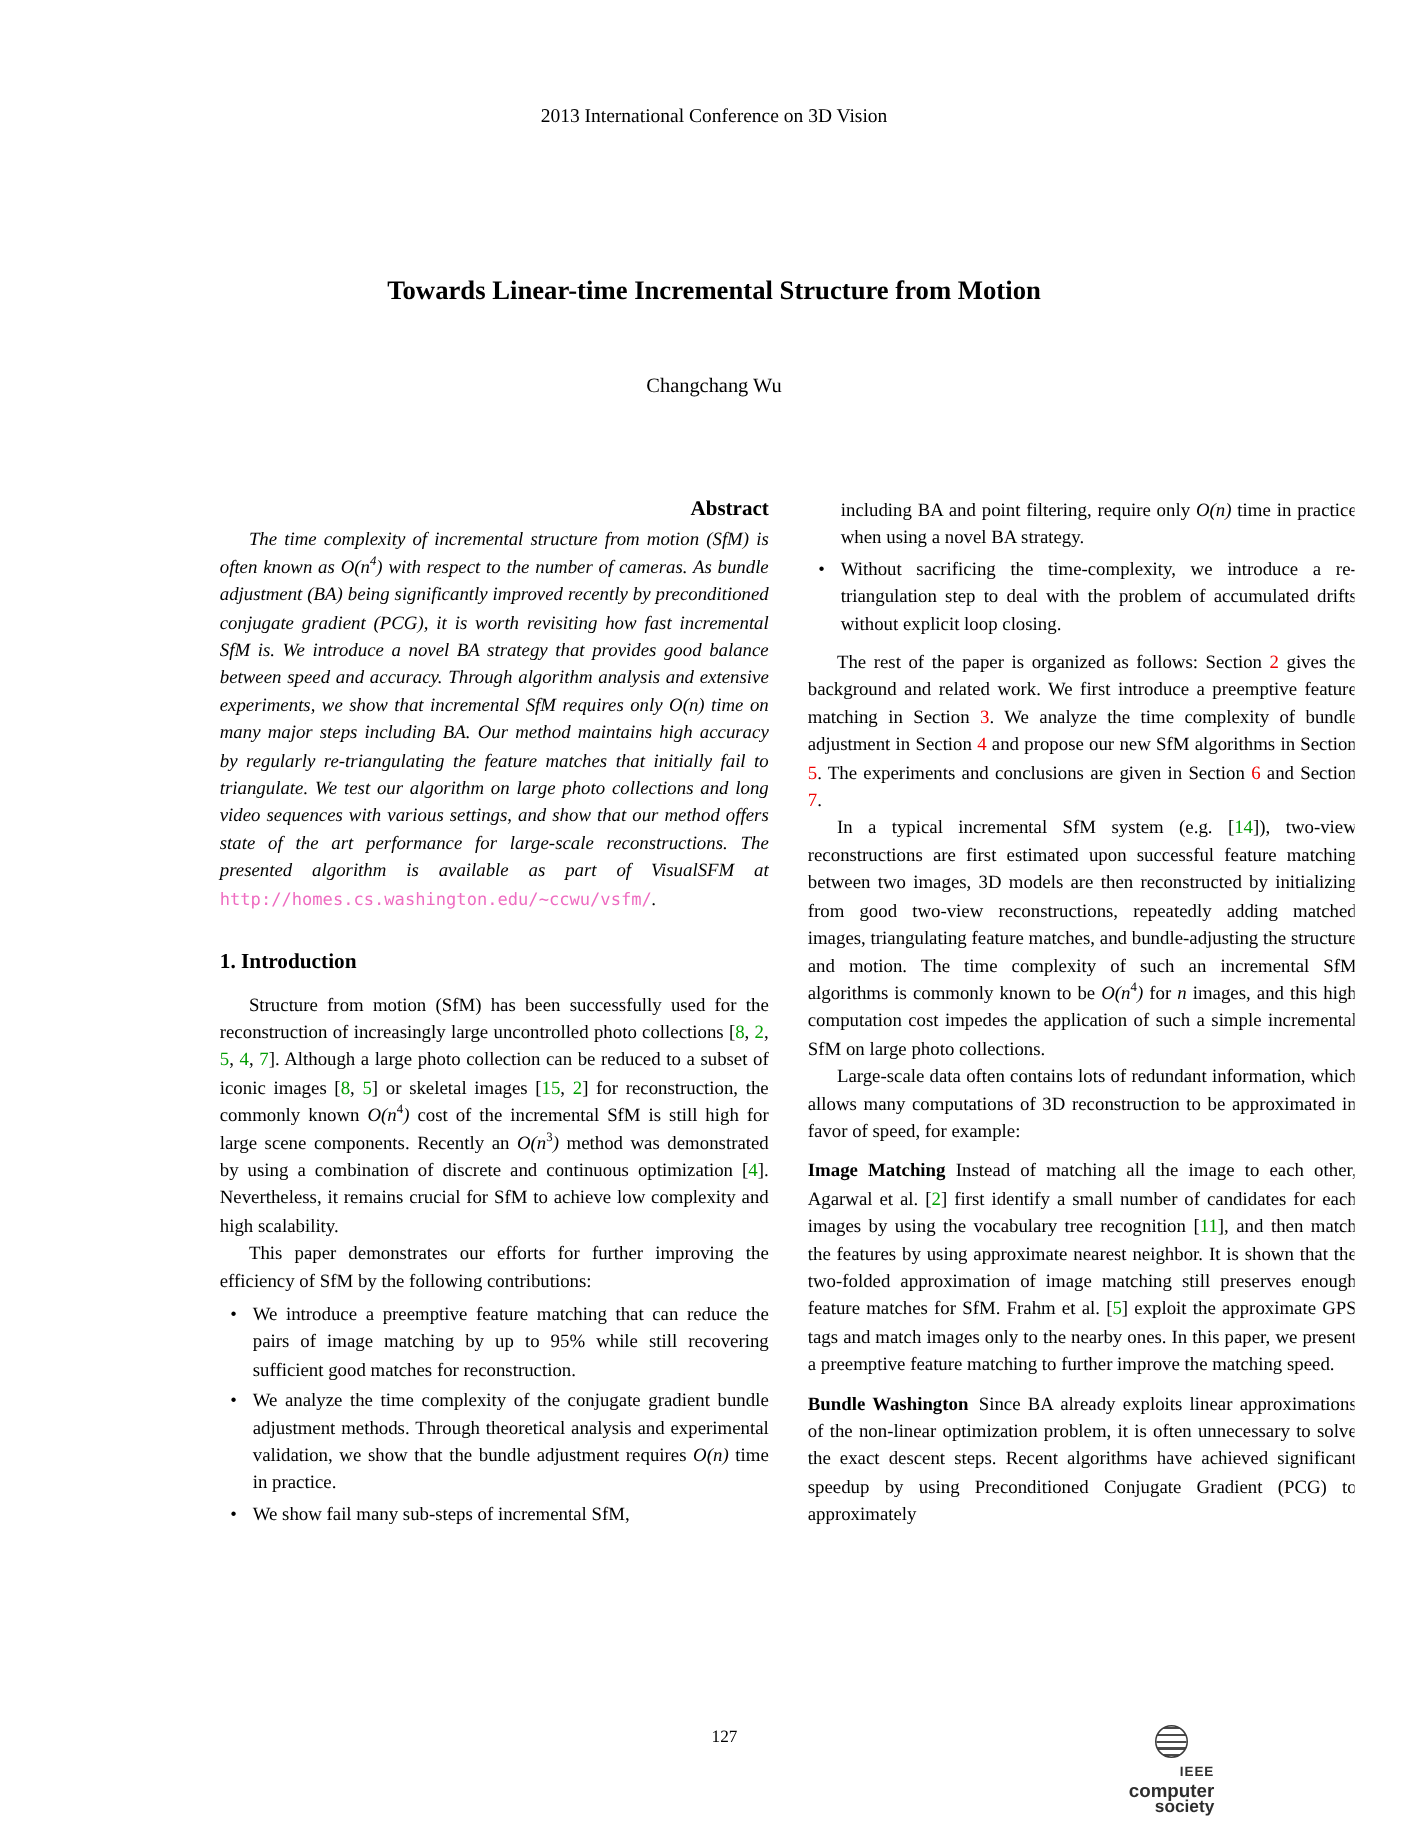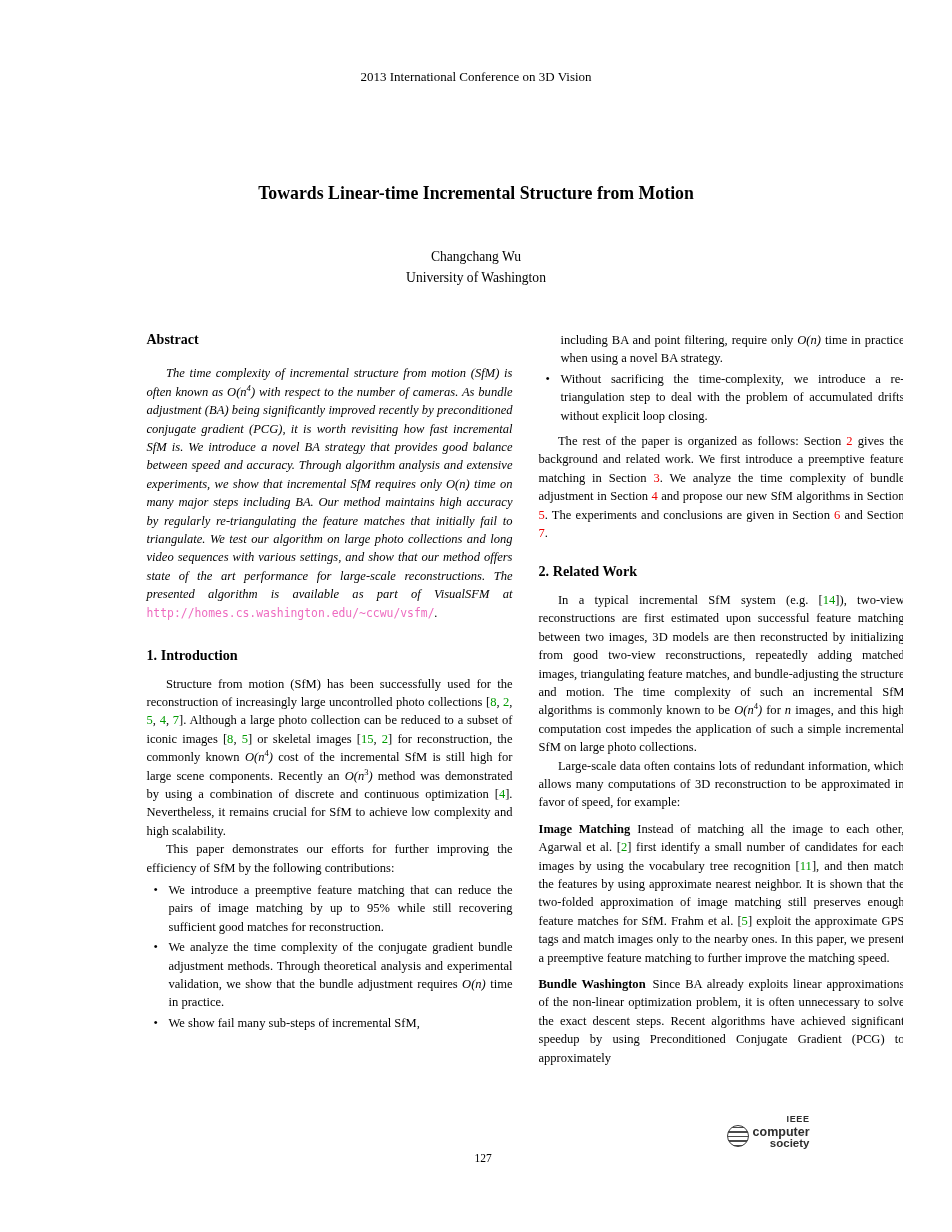--- a/index.html
+++ b/index.html
@@ -27,22 +27,22 @@
   }
   .columns {
     position: absolute; top: 331px; left: 97px; width: 758px;
     display: flex; gap: 26px;
   }
   .col {
     width: 366px; font-size: 12.55px; line-height: 18.4px;
     text-align: justify;
   }
   .abstract-heading {
-    text-align: left; font-weight: bold; font-size: 14px;
-    margin-bottom: 15px;
+    text-align: right; font-weight: bold; font-size: 14px;
+    margin-bottom: 1px;
   }
   .abstract-body { font-style: italic; text-indent: 1.55em; }
   .section-heading {
     font-weight: bold; font-size: 14.2px; text-align: left;
     margin-top: 20px; margin-bottom: 10px;
   }
   .intro-h { margin-top: 24px; }
   .para { margin: 0; }
   .indent { text-indent: 1.55em; }
   .roadmap { margin-top: 7px; }
@@ -63,23 +63,23 @@
   .runin { font-weight: bold; font-style: normal; margin-right: 0.55em; }
   .footer-left {
     position: absolute; left: 97px; top: 1151px;
     font-size: 11px; line-height: 15.5px;
   }
   .page-num {
     position: absolute; left: 0; right: 0; top: 1152px;
     text-align: center; font-size: 11.5px; padding-left: 14px;
   }
   .ieee-logo {
-    position: absolute; right: 93px; top: 1114px;
+    position: absolute; right: 93px; top: 1142px;
     display: flex; align-items: center; gap: 4px;
-    font-family: "Liberation Sans", sans-serif; color: #2e2e2e;
+    font-family: "Liberation Sans", sans-serif; color: #2e2e2e; flex-direction: column;
   }
   .emblem {
     width: 20px; height: 20px; border-radius: 50%;
     border: 1.5px solid #3c3c3c;
     background: repeating-linear-gradient(0deg, #4a4a4a 0 1.5px, transparent 1.5px 4.5px);
     margin-top: 8px;
   }
   .logo-text { text-align: right; }
   .l-ieee { font-size: 9px; font-weight: bold; letter-spacing: 0.6px; }
   .l-comp { font-size: 12.5px; font-weight: bold; line-height: 12px; margin-top: 2px; }
@@ -89,21 +89,20 @@
 <body>
 
 <div class="page">
 
   <div class="conf-header">2013 International Conference on 3D Vision</div>
 
   <h1 class="title">Towards Linear-time Incremental Structure from Motion</h1>
 
   <div class="authors">
     <div>Changchang Wu</div>
-    <div>University of Washington</div>
   </div>
 
   <div class="columns">
 
     <div class="col">
       <div class="abstract-heading">Abstract</div>
       <div class="abstract-body"><span>The time complexity of incremental structure from motion (SfM) is often known as </span><span class="math">O(n</span><span class="sup">4</span><span class="math">)</span><span> with respect to the number of cameras. As bundle adjustment (BA) being significantly improved recently by preconditioned conjugate gradient (PCG), it is worth revisiting how fast incremental SfM is. We introduce a novel BA strategy that provides good balance between speed and accuracy. Through algorithm analysis and extensive experiments, we show that incremental SfM requires only </span><span class="math">O(n)</span><span> time on many major steps including BA. Our method maintains high accuracy by regularly re-triangulating the feature matches that initially fail to triangulate. We test our algorithm on large photo collections and long video sequences with various settings, and show that our method offers state of the art performance for large-scale reconstructions. The presented algorithm is available as part of VisualSFM at </span><span class="url">http://homes.cs.washington.edu/~ccwu/vsfm/</span><span>.</span></div>
 
       <div class="section-heading intro-h">1. Introduction</div>
       <div class="para indent"><span>Structure from motion (SfM) has been successfully used for the reconstruction of increasingly large uncontrolled photo collections [</span><span class="cite">8</span><span>, </span><span class="cite">2</span><span>, </span><span class="cite">5</span><span>, </span><span class="cite">4</span><span>, </span><span class="cite">7</span><span>]. Although a large photo collection can be reduced to a subset of iconic images [</span><span class="cite">8</span><span>, </span><span class="cite">5</span><span>] or skeletal images [</span><span class="cite">15</span><span>, </span><span class="cite">2</span><span>] for reconstruction, the commonly known </span><span class="math">O(n</span><span class="sup">4</span><span class="math">)</span><span> cost of the incremental SfM is still high for large scene components. Recently an </span><span class="math">O(n</span><span class="sup">3</span><span class="math">)</span><span> method was demonstrated by using a combination of discrete and continuous optimization [</span><span class="cite">4</span><span>]. Nevertheless, it remains crucial for SfM to achieve low complexity and high scalability.</span></div>
@@ -128,21 +127,20 @@
     <div class="col">
       <div class="para cont"><span>including BA and point filtering, require only </span><span class="math">O(n)</span><span> time in practice when using a novel BA strategy.</span></div>
 
       <div class="bullet">
         <span class="marker">•</span>
         <span class="btext"><span>Without sacrificing the time-complexity, we introduce a re-triangulation step to deal with the problem of accumulated drifts without explicit loop closing.</span></span>
       </div>
 
       <div class="para indent roadmap"><span>The rest of the paper is organized as follows: Section </span><span class="ref">2</span><span> gives the background and related work. We first introduce a preemptive feature matching in Section </span><span class="ref">3</span><span>. We analyze the time complexity of bundle adjustment in Section </span><span class="ref">4</span><span> and propose our new SfM algorithms in Section </span><span class="ref">5</span><span>. The experiments and conclusions are given in Section </span><span class="ref">6</span><span> and Section </span><span class="ref">7</span><span>.</span></div>
 
-      <div class="section-heading">2. Related Work</div>
       <div class="para indent"><span>In a typical incremental SfM system (e.g. [</span><span class="cite">14</span><span>]), two-view reconstructions are first estimated upon successful feature matching between two images, 3D models are then reconstructed by initializing from good two-view reconstructions, repeatedly adding matched images, triangulating feature matches, and bundle-adjusting the structure and motion. The time complexity of such an incremental SfM algorithms is commonly known to be </span><span class="math">O(n</span><span class="sup">4</span><span class="math">)</span><span> for </span><span class="math">n</span><span> images, and this high computation cost impedes the application of such a simple incremental SfM on large photo collections.</span></div>
       <div class="para indent"><span>Large-scale data often contains lots of redundant information, which allows many computations of 3D reconstruction to be approximated in favor of speed, for example:</span></div>
       <div class="para runpara"><span class="runin">Image Matching</span><span>Instead of matching all the image to each other, Agarwal et al. [</span><span class="cite">2</span><span>] first identify a small number of candidates for each images by using the vocabulary tree recognition [</span><span class="cite">11</span><span>], and then match the features by using approximate nearest neighbor. It is shown that the two-folded approximation of image matching still preserves enough feature matches for SfM. Frahm et al. [</span><span class="cite">5</span><span>] exploit the approximate GPS tags and match images only to the nearby ones. In this paper, we present a preemptive feature matching to further improve the matching speed.</span></div>
       <div class="para runpara"><span class="runin">Bundle Washington</span><span>Since BA already exploits linear approximations of the non-linear optimization problem, it is often unnecessary to solve the exact descent steps. Recent algorithms have achieved significant speedup by using Preconditioned Conjugate Gradient (PCG) to approximately</span></div>
     </div>
 
   </div>
 
 
   <div class="page-num">127</div>

